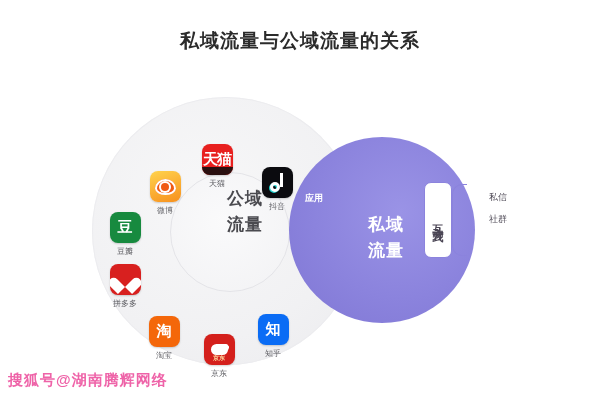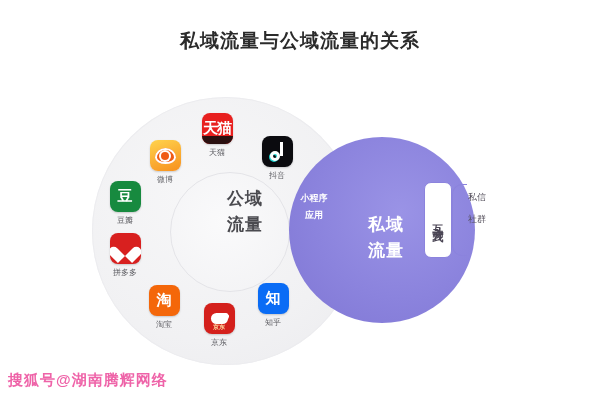--- a/index.html
+++ b/index.html
@@ -47,21 +47,21 @@
   .lens-label{
     position:absolute;left:272px;top:190px;width:84px;text-align:center;
     font-size:9px;color:#ffffff;line-height:17px;font-weight:bold;
   }
   .private-label{
     position:absolute;left:340px;top:212px;width:92px;text-align:center;
     font-size:17px;font-weight:bold;color:#ffffff;line-height:26px;letter-spacing:1px;
   }
 
   
-  .app{position:absolute;width:46px;text-align:center;}
+  .app{position:absolute;width:46px;text-align:center;margin-top:31px;}
   .app .ico{
     width:31px;height:31px;margin:0 auto;border-radius:8px;
     display:flex;align-items:center;justify-content:center;
     font-size:15px;font-weight:bold;color:#fff;overflow:hidden;position:relative;
     box-shadow:0 1px 2px rgba(0,0,0,.18);
   }
   .app .cap{font-size:8px;color:#5d5d62;margin-top:3px;white-space:nowrap;}
 
   .ic-tmall{background:#e8201f;font-size:10px;letter-spacing:-1px;}
   .ic-tmall .base{position:absolute;left:0;bottom:0;width:100%;height:8px;background:#2a1010;}
@@ -100,21 +100,21 @@
     border:1.5px solid #8b83dd;border-radius:7px;background:#ffffff;
     display:flex;align-items:center;justify-content:center;
     font-size:11px;font-weight:bold;color:#4a4554;line-height:16px;text-align:center;
     letter-spacing:0;
   }
   .inter-box span{writing-mode:vertical-rl;text-orientation:upright;letter-spacing:2px;}
   .brace{position:absolute;left:452px;top:184px;width:14px;height:70px;
     border:1.5px solid #8b83dd;border-right:none;border-radius:10px 0 0 10px;}
   .inter-items{position:absolute;left:468px;top:186px;width:60px;
     font-size:9px;color:#55505c;line-height:22px;}
-  .inter-items div{white-space:nowrap;}
+  .inter-items div{white-space:nowrap;text-align:center;}
 
   
   .watermark{
     position:absolute;left:8px;top:371px;font-size:15px;font-weight:bold;
     color:#ec4899;letter-spacing:1px;opacity:.85;
   }
 </style>
 </head>
 <body>
 
@@ -127,21 +127,20 @@
 
   <div class="private-circle"></div>
   <div class="lens"></div>
 
   <div class="public-label">
     <div>公域</div>
     <div>流量</div>
   </div>
 
   <div class="lens-label">
-    <div>小程序</div>
     <div>应用</div>
   </div>
 
   <div class="private-label">
     <div>私域</div>
     <div>流量</div>
   </div>
 
   <div class="app" style="left:194px;top:113px;">
     <div class="ico ic-tmall">

